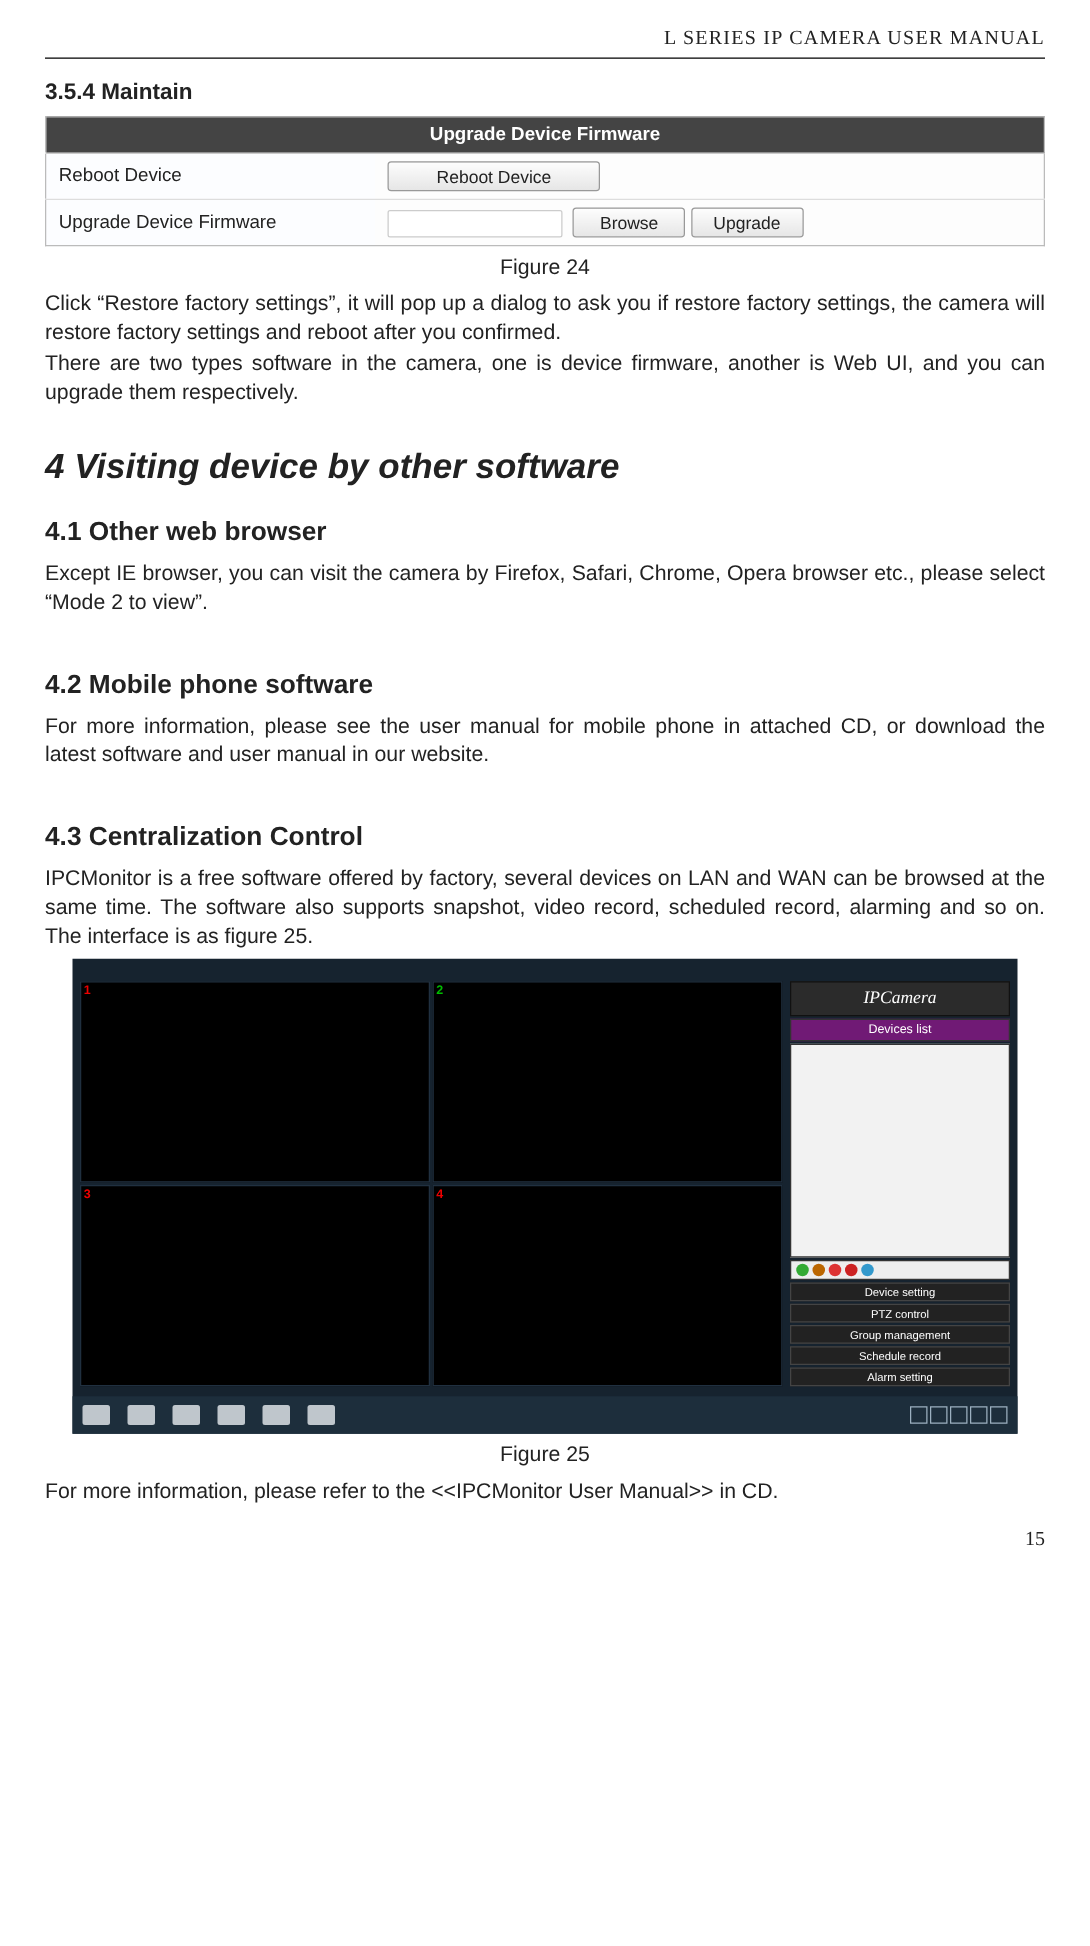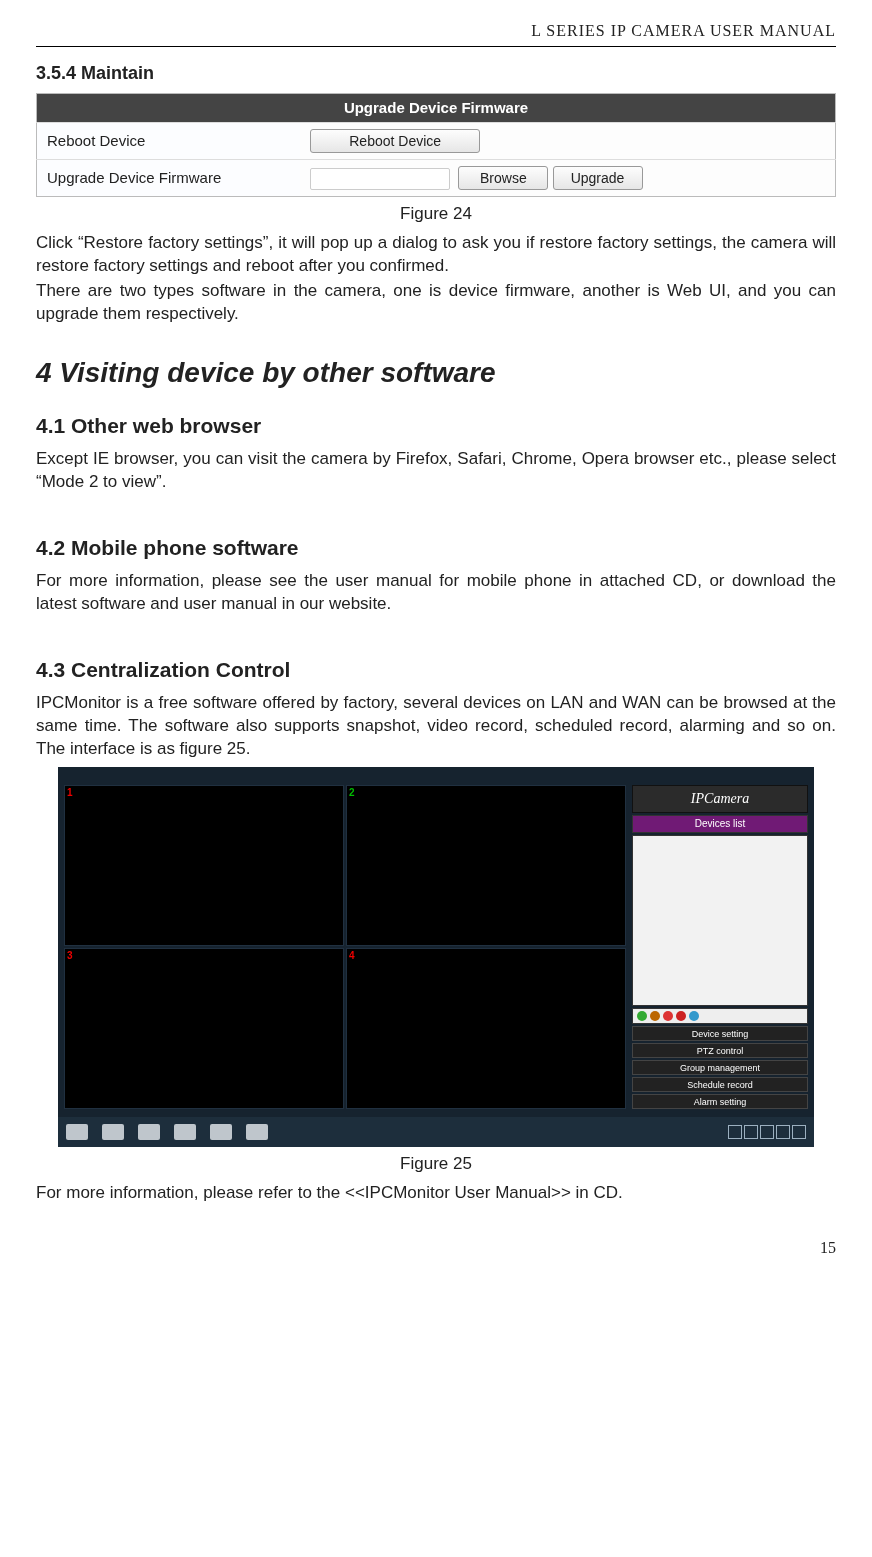--- a/index.html
+++ b/index.html
@@ -56,21 +56,21 @@
   .fig25 .devhdr { height:18px; background:#701a75; margin-top:2px; display:flex; align-items:center; justify-content:center; font-size:10px; border:1px solid #333; }
   .fig25 .devlist { flex:1; background:#f2f2f2; border:1px solid #333; margin-top:2px; }
   .fig25 .iconrow { height:16px; background:#eee; border:1px solid #333; margin-top:2px; display:flex; align-items:center; gap:3px; padding:0 4px; }
   .fig25 .iconrow span { width:10px; height:10px; border-radius:50%; }
   .fig25 .sbtn { height:15px; background:#222; border:1px solid #444; margin-top:2px; display:flex; align-items:center; justify-content:center; font-size:9px; }
   .fig25 .bottom { position:absolute; left:0; bottom:0; width:100%; height:30px; background:#1d2e3c; display:flex; align-items:center; padding:0 8px; gap:14px; }
   .fig25 .bottom .bicon { width:22px; height:16px; background:#bfc6cc; border-radius:2px; }
   .fig25 .bottom .bgrid { margin-left:auto; display:flex; gap:2px; }
   .fig25 .bottom .bgrid span { width:14px; height:14px; border:1px solid #9cb0c0; background:#1d2e3c; }
 
-  .page-num { text-align:right; font-family:"Times New Roman",serif; font-size:16px; margin-top:32px; }
+  .page-num { text-align:right; font-family:"Times New Roman",serif; font-size:16px; margin-top:16px; }
 </style>
 </head>
 <body>
 
 <div class="header-line">L  SERIES  IP  CAMERA  USER  MANUAL</div>
 
 <h3 class="sec">3.5.4   Maintain</h3>
 
 <table class="fig24">
   <tbody>

